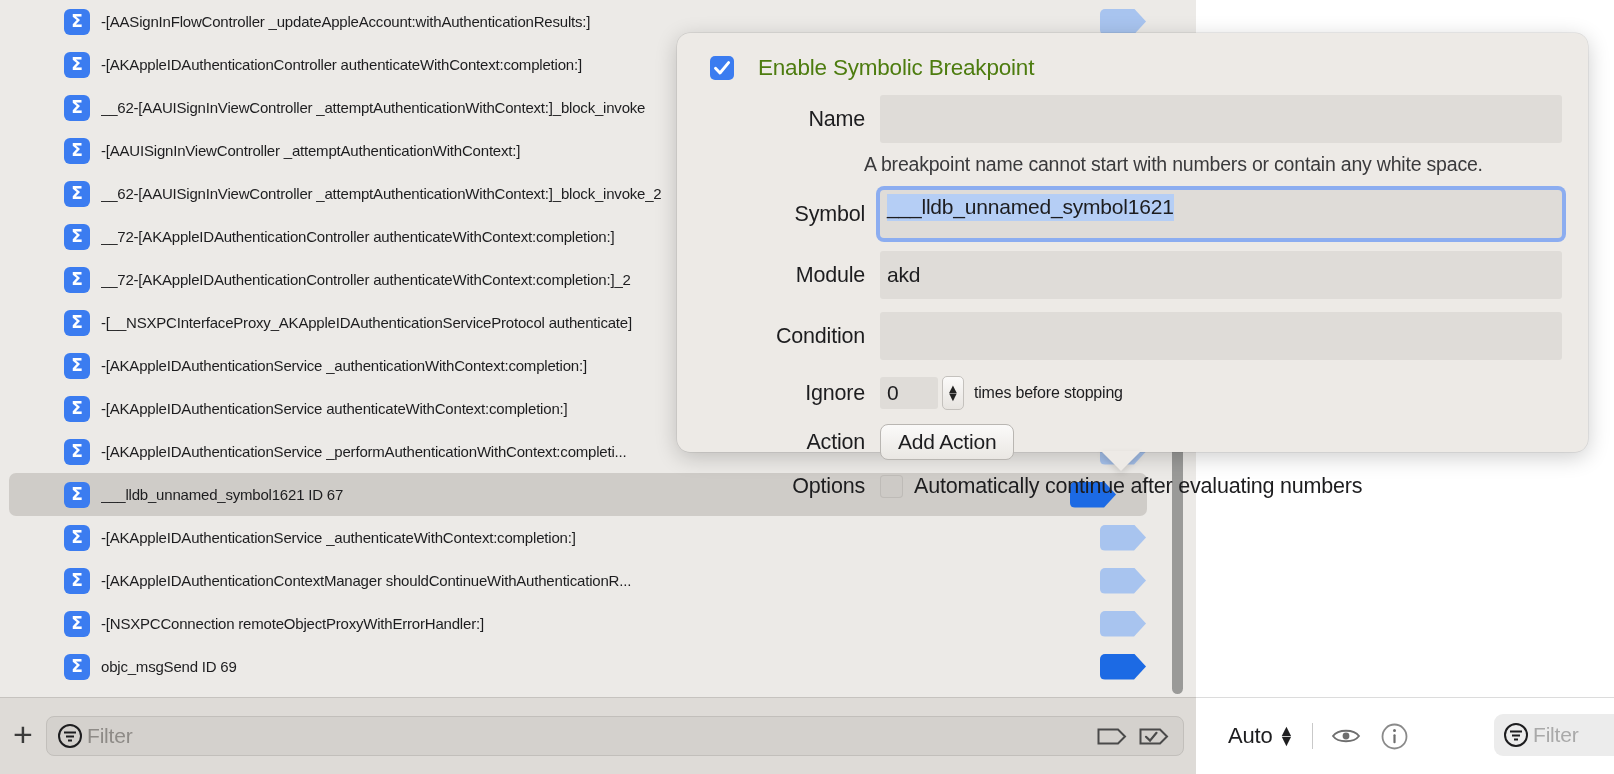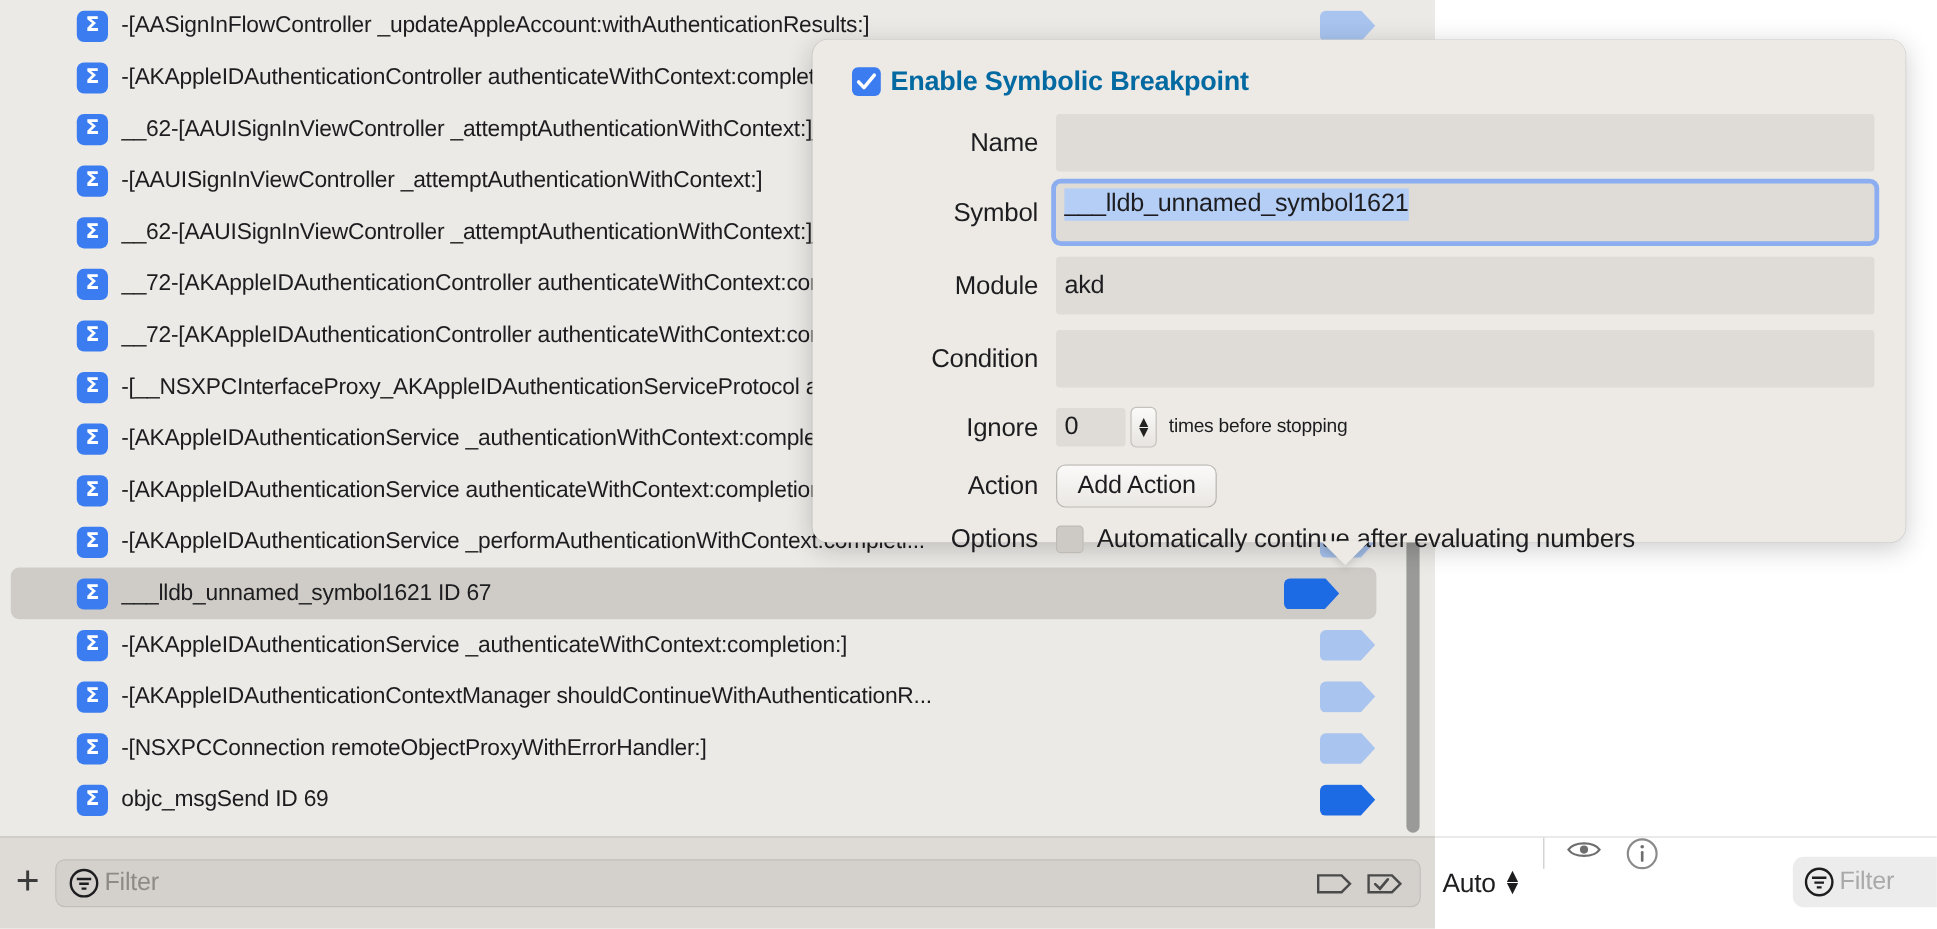--- a/index.html
+++ b/index.html
@@ -45,21 +45,21 @@
     background: #3b7cf0;
     color: #ffffff;
     font-family: "DejaVu Sans", sans-serif;
     font-size: 17px;
     font-weight: 600;
     display: flex; align-items: center; justify-content: center;
     line-height: 1;
     margin-right: 11px;
   }
   .bp-label {
-    font-size: 19px;
+    font-size: 15px;
     color: #1d1d1f;
     white-space: nowrap;
     overflow: hidden;
     text-overflow: ellipsis;
     max-width: 975px;
     letter-spacing: -0.2px;
   }
   .bp-pill {
     position: absolute;
     right: 31px;
@@ -134,22 +134,22 @@
   .inspector {
     position: absolute; left: 1196px; top: 0;
     width: 418px; height: 774px;
     background: #ffffff;
   }
   .inspector-bar {
     position: absolute; left: 0; bottom: 0;
     width: 418px; height: 77px;
     background: #ffffff;
     border-top: 1px solid #dcdcdc;
-    display: flex; 
-    padding-left: 6px;
+    display: flex; align-items: center;
+    padding-left: 32px;
   }
   .auto-control {
     display: flex; align-items: center; gap: 6px;
     font-size: 22px; color: #1d1d1f;
     letter-spacing: -0.2px;
   }
   .stepper-glyph {
     display: flex; flex-direction: column;
     line-height: 0.62;
     font-size: 16px; color: #1d1d1f;
@@ -198,23 +198,23 @@
   .cbx {
     width: 24px; height: 24px;
     border-radius: 5px;
     background: #3b7cf0;
     display: flex; align-items: center; justify-content: center;
     flex: 0 0 auto;
   }
   .cbx svg { display: block; }
   .pop-header-label {
     font-size: 22.5px;
-    font-weight: bold;
-    color: #0369a1;
-    margin-left: 8px;
+    font-weight: normal;
+    color: #4d7c0f;
+    margin-left: 24px;
     letter-spacing: -0.2px;
   }
 
   .pop-grid {
     margin-top: 14px;
     padding-right: 26px;
   }
   .pop-row {
     display: flex; align-items: center;
     margin-bottom: 10px;
@@ -493,20 +493,21 @@
       <span class="pop-header-label">Enable Symbolic Breakpoint</span>
     </div>
 
     <div class="pop-grid">
 
       <div class="pop-row">
         <span class="pop-row-label">Name</span>
         <input class="pop-input" type="text" value="" style="">
       </div>
 
+      <div class="hint">A breakpoint name cannot start with numbers or contain any white space.</div>
 
       <div class="pop-row">
         <span class="pop-row-label">Symbol</span>
         <span class="pop-input-wrap">
           <input class="pop-input focused" type="text" style="color: transparent;" value="___lldb_unnamed_symbol1621">
           <span class="sel-text">___lldb_unnamed_symbol1621</span>
         </span>
       </div>
 
       <div class="pop-row" style="margin-top:13px">

